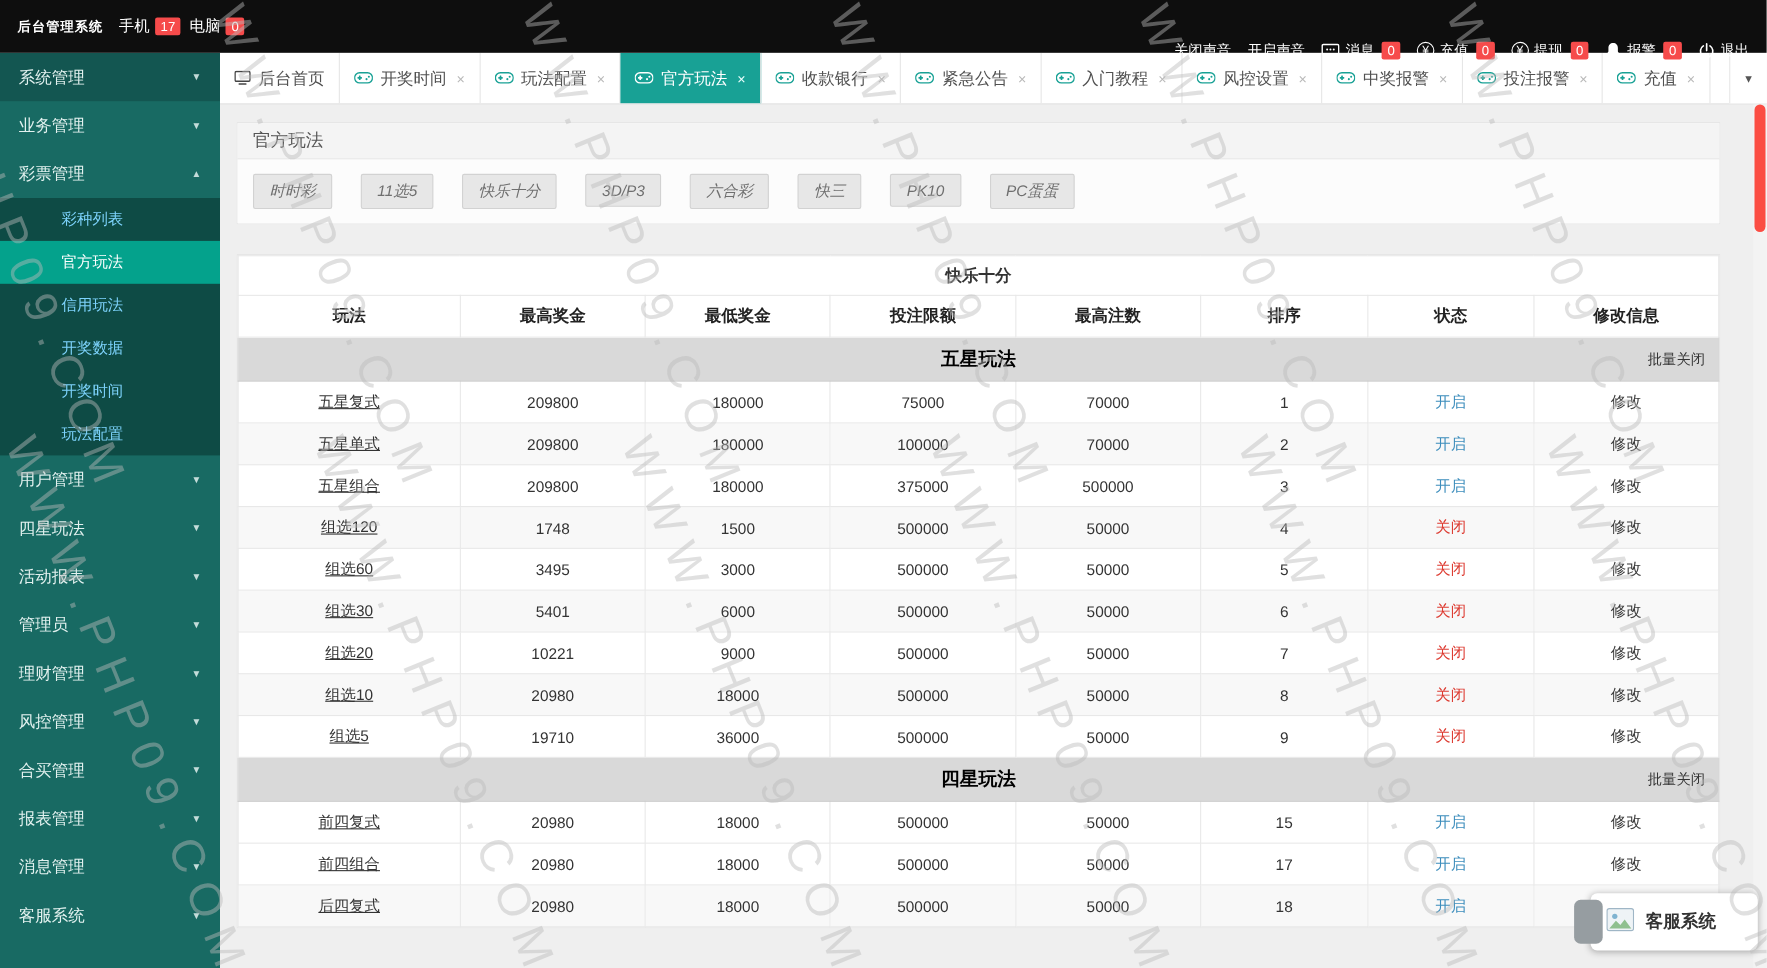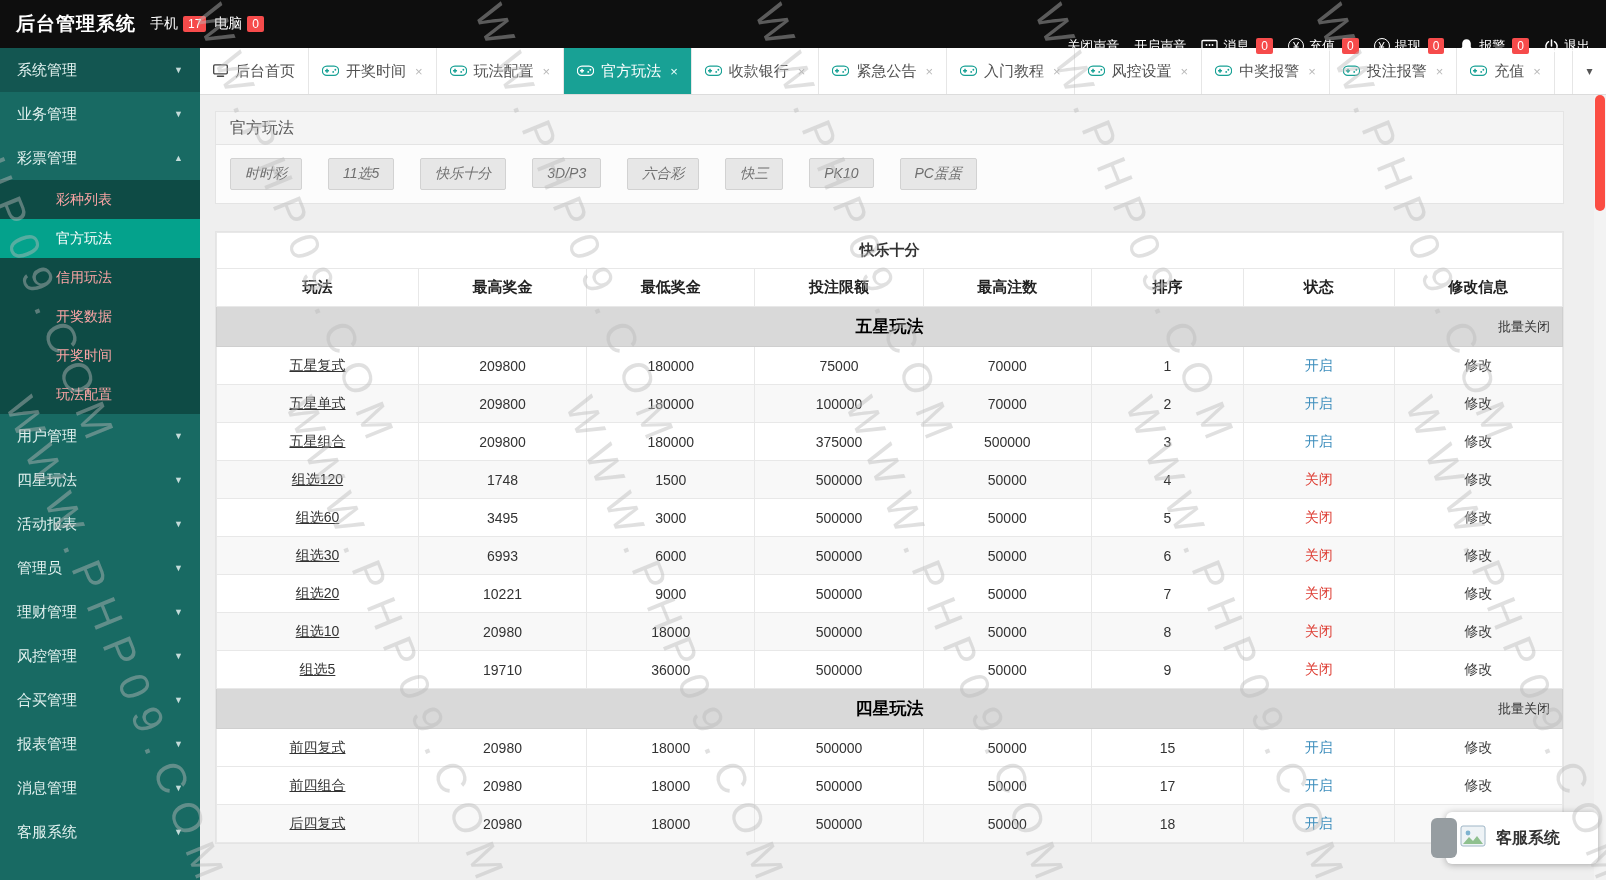--- a/index.html
+++ b/index.html
@@ -9,21 +9,21 @@
     background:#efefef;
     font-family:"Liberation Sans","DejaVu Sans",sans-serif;
     color:#333;
   }
   
   .topbar{
     position:absolute; left:0; top:0; right:0; height:48px;
     background:var(--topbar-bg,#0e0e0e); color:#fff;
     display:flex; align-items:center; padding:0 16px; z-index:30;
   }
-  .app-title{ font-size:19px; font-weight:bold; letter-spacing:1px; margin-right:14px; }
+  .app-title{ font-size:12px; font-weight:bold; letter-spacing:1px; margin-right:14px; }
   .hdr-stat{ display:flex; align-items:center; font-size:14px; cursor:pointer; }
   .badge{
     background:var(--badge-red,#f64b4b); color:#fff; font-size:12px;
     line-height:16px; padding:0 5px; border-radius:2px; margin-left:5px; margin-right:8px;
   }
   .topbar-right{ margin-left:auto; display:flex; align-items:center; gap:15px; font-size:13px; }
   .hdr-item{ display:flex; align-items:center; gap:5px; cursor:pointer; white-space:nowrap;margin-top:44px; }
   .hdr-item .badge{ margin:0 0 0 2px; }
   .hdr-icon{ display:flex; align-items:center; }
   .yen-icon{
@@ -58,21 +58,21 @@
   }
   .side-item{
     height:44px; display:flex; align-items:center; padding:0 17px;
     color:#e2f1ef; font-size:15px; cursor:pointer;
   }
   .side-item.first{ background:rgba(0,0,0,.18); }
   .side-caret{ margin-left:auto; font-size:9px; opacity:.85; }
   .submenu{ background:var(--submenu-bg,#0e4b45); }
   .sub-item{
     height:39px; display:flex; align-items:center; padding-left:56px;
-    color:#fca5a5; font-size:14px; cursor:pointer;
+    color:#7dd3fc; font-size:14px; cursor:pointer;
   }
   .sub-item.active{ background:var(--active-green,#04a28c); color:#fff; }
   
   .content{
     position:absolute; left:200px; top:95px; right:0; bottom:0;
     padding:16px 42px 0 15px; overflow:hidden;
   }
   .panel{ background:#fff; border:1px solid #e4e4e4; }
   .panel-header{
     background:#f4f4f4; border-bottom:1px solid #e4e4e4;
@@ -491,21 +491,21 @@
             <td>3495</td>
             <td>3000</td>
             <td>500000</td>
             <td>50000</td>
             <td>5</td>
             <td><span class="status-closed">关闭</span></td>
             <td><span class="edit-link">修改</span></td>
           </tr>
           <tr class="data-row zebra">
             <td><span class="play-link">组选30</span></td>
-            <td>6993</td>
+            <td>5401</td>
             <td>6000</td>
             <td>500000</td>
             <td>50000</td>
             <td>6</td>
             <td><span class="status-closed">关闭</span></td>
             <td><span class="edit-link">修改</span></td>
           </tr>
           <tr class="data-row">
             <td><span class="play-link">组选20</span></td>
             <td>10221</td>

